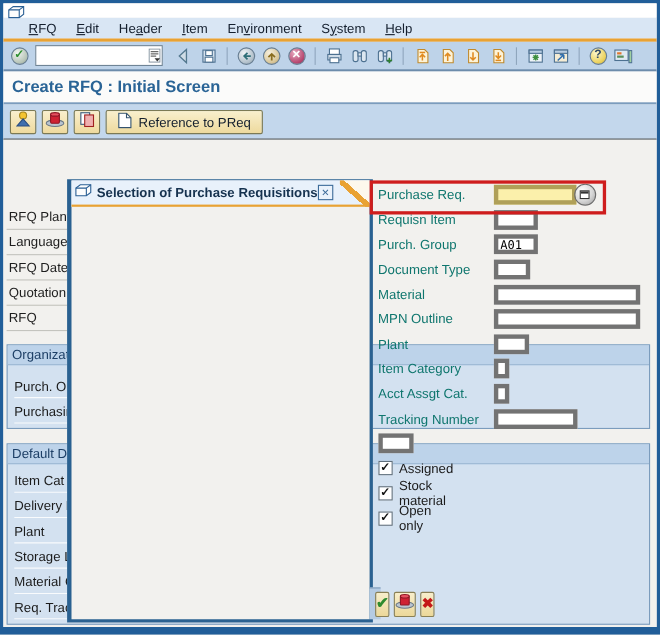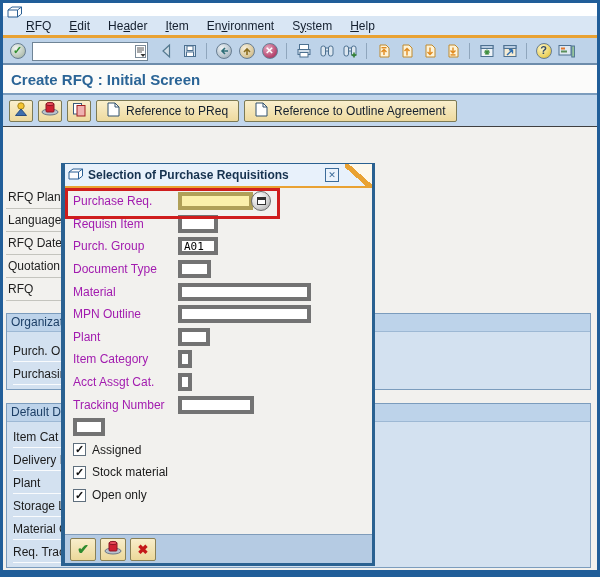--- a/index.html
+++ b/index.html
@@ -40,34 +40,34 @@
   
   .content{flex:1 1 auto;position:relative;background:#f2f1ee;overflow:hidden;}
   .bg-label{position:absolute;left:3px;width:55px;height:22px;font-size:12px;color:#1e1e1e;
     border-bottom:1px solid #c4c4be;padding:3px 0 0 2px;overflow:hidden;white-space:nowrap;}
   .groupbox{position:absolute;left:3px;width:585px;background:#d3e1f0;border:1px solid #7b9cbd;}
   .group-header{height:18px;background:#bdd3ea;border-bottom:1px solid #9db8d4;color:#1d3f66;font-size:12px;
     padding:1px 0 0 4px;overflow:hidden;white-space:nowrap;}
   .group-row-label{position:absolute;left:6px;width:52px;height:21px;font-size:12px;color:#1b1b1b;
     border-bottom:1px solid rgba(255,255,255,.85);padding-top:3px;overflow:hidden;white-space:nowrap;}
   
-  .dialog{position:absolute;left:58px;top:36px;width:314px;height:403px;background:#f2f1ee;
+  .dialog{position:absolute;left:58px;top:36px;width:278px;height:403px;background:#f2f1ee;
     border:1px solid #2a6191;border-left-width:4px;border-right-width:3px;border-bottom-width:3px;
-    display:flex;flex-direction:column;}
+    display:flex;flex-direction:row;}
   .dlg-titlebar{height:24px;background:#e8f1fb;border-bottom:2px solid #e9a233;display:flex;align-items:center;
     padding:0 3px;position:relative;flex:0 0 auto;}
   .dlg-title{font-size:12px;font-weight:600;color:#16324f;margin-left:4px;white-space:nowrap;}
   .dlg-close{width:14px;height:14px;border:1px solid #3c6b99;background:#eaf2fb;display:inline-flex;
     align-items:center;justify-content:center;font-size:9px;color:#3c6b99;margin-left:auto;margin-right:30px;line-height:1;}
   .dlg-corner{position:absolute;right:0;top:0;width:27px;height:24px;
     background:linear-gradient(to top right, rgba(0,0,0,0) 43%, #e9a233 43%, #e9a233 57%, #fdf8ec 57%);}
   .dlg-body{flex:1 1 auto;position:relative;}
   .dlg-rows{position:absolute;left:8px;top:2px;right:4px;}
   .drow{height:22.6px;display:flex;align-items:center;position:relative;}
-  .drow-label{width:105px;font-size:12px;color:#a21caf;white-space:nowrap;overflow:hidden;flex:0 0 auto;}
+  .drow-label{width:105px;font-size:12px;color:#0f766e;white-space:nowrap;overflow:hidden;flex:0 0 auto;}
   .drow input{height:18px;border:4px solid #737373;background:#fff;font:11px "DejaVu Sans Mono",monospace;
     color:#000;padding:0 2px;}
   .drow input.required{background:#fbf0ab;border-color:#b0a058;}
   .f4-btn{width:20px;height:20px;border-radius:50%;border:1px solid #6d6d6d;margin-left:-2px;z-index:1;
     background:radial-gradient(circle at 35% 30%, #ffffff, #d6d6d6 55%, #9d9d9d);display:inline-flex;
     align-items:center;justify-content:center;flex:0 0 auto;}
   .f4-glyph{width:9px;height:8px;border:1px solid #333;background:#fff;position:relative;display:inline-block;}
   .f4-glyph:before{content:"";position:absolute;left:0;right:0;top:0;height:2px;background:#333;}
   .cbrow{margin-top:0;}
   .cb{width:13px;height:13px;border:1px solid #5f6f7d;background:#fff;display:inline-flex;align-items:center;
@@ -261,27 +261,20 @@
             <rect x="6" y="4.5" width="8" height="10.5" fill="#efb0b0" stroke="#a02020"></rect>
           </svg></span>
       </span>
       <span class="app-btn">
         <span><svg width="13" height="15">
             <path d="M1 1 h7 l4 4 v9 h-11 z" fill="#fff" stroke="#33536f"></path>
             <path d="M8 1 v4 h4" fill="none" stroke="#33536f"></path>
           </svg></span>
         <span>Reference to PReq</span>
       </span>
-      <span class="app-btn">
-        <span><svg width="13" height="15">
-            <path d="M1 1 h7 l4 4 v9 h-11 z" fill="#fff" stroke="#33536f"></path>
-            <path d="M8 1 v4 h4" fill="none" stroke="#33536f"></path>
-          </svg></span>
-        <span>Reference to Outline Agreement</span>
-      </span>
     </div>
 
   <div class="content" id="content">
 
     <div id="bg-form">
         <div class="bg-label" style="top: 60px;">RFQ Plant</div>
         <div class="bg-label" style="top: 83px;">Language</div>
         <div class="bg-label" style="top: 106px;">RFQ Date</div>
         <div class="bg-label" style="top: 129px;">Quotation</div>
         <div class="bg-label" style="top: 152px;">RFQ</div>

